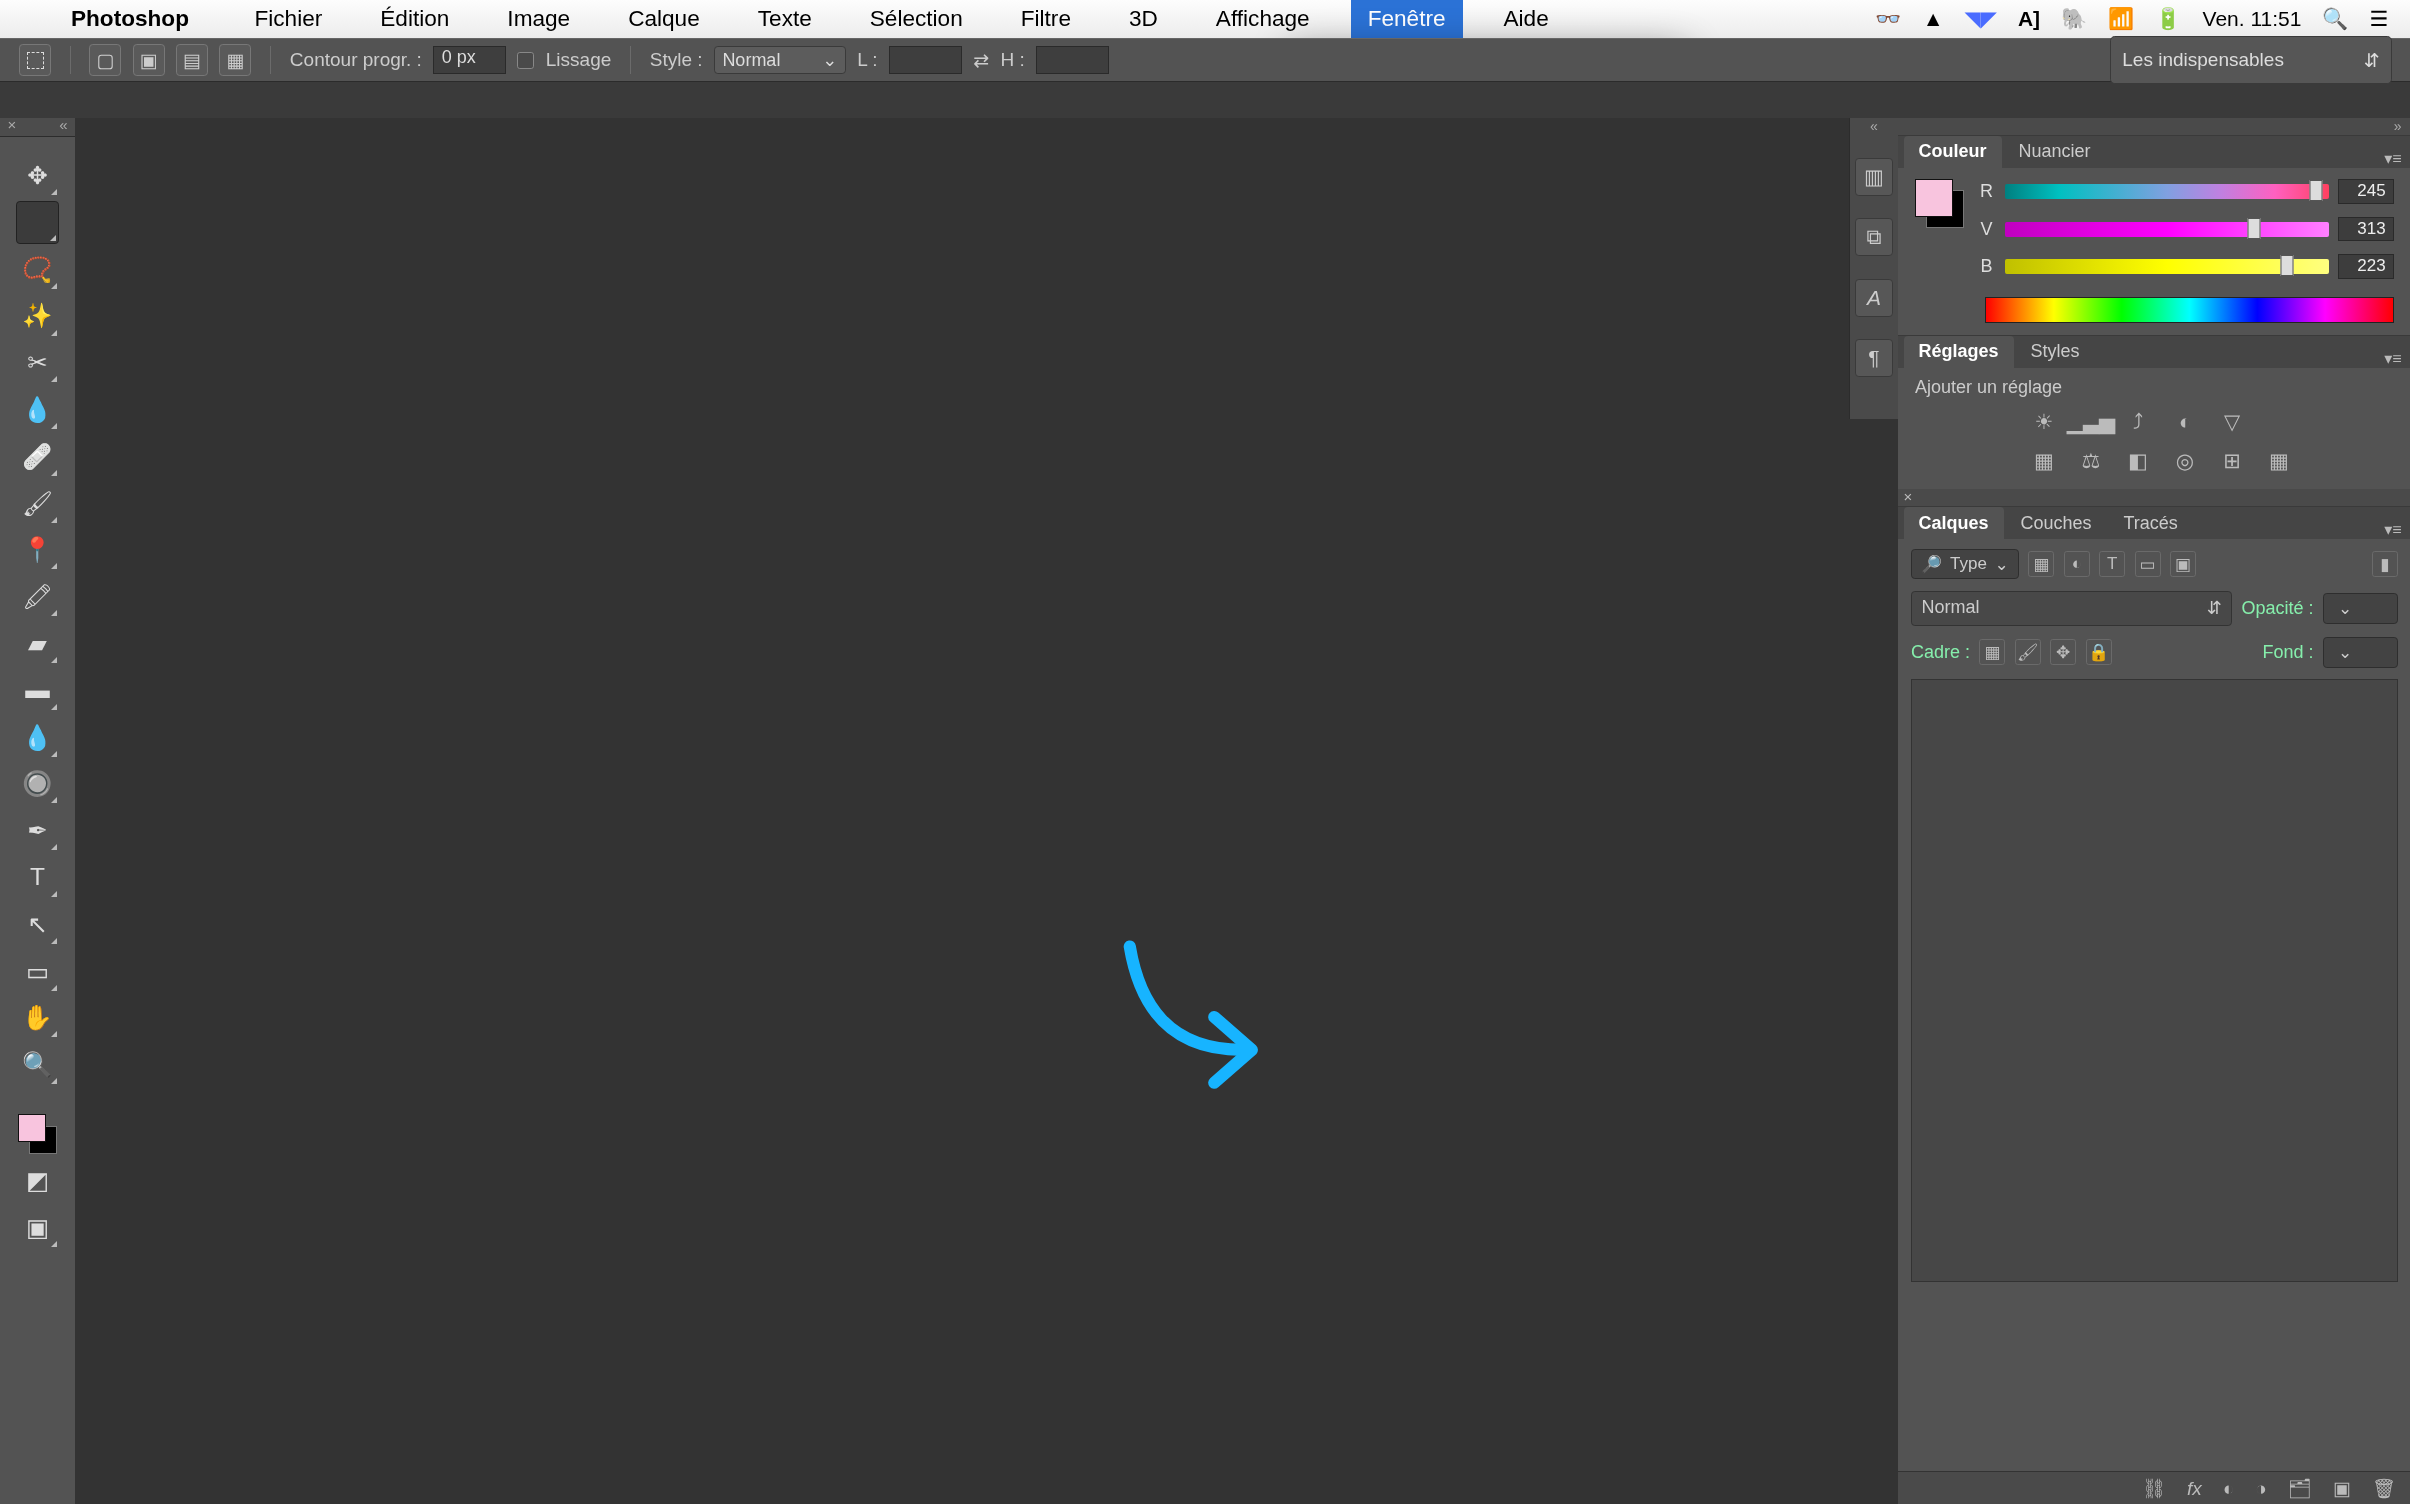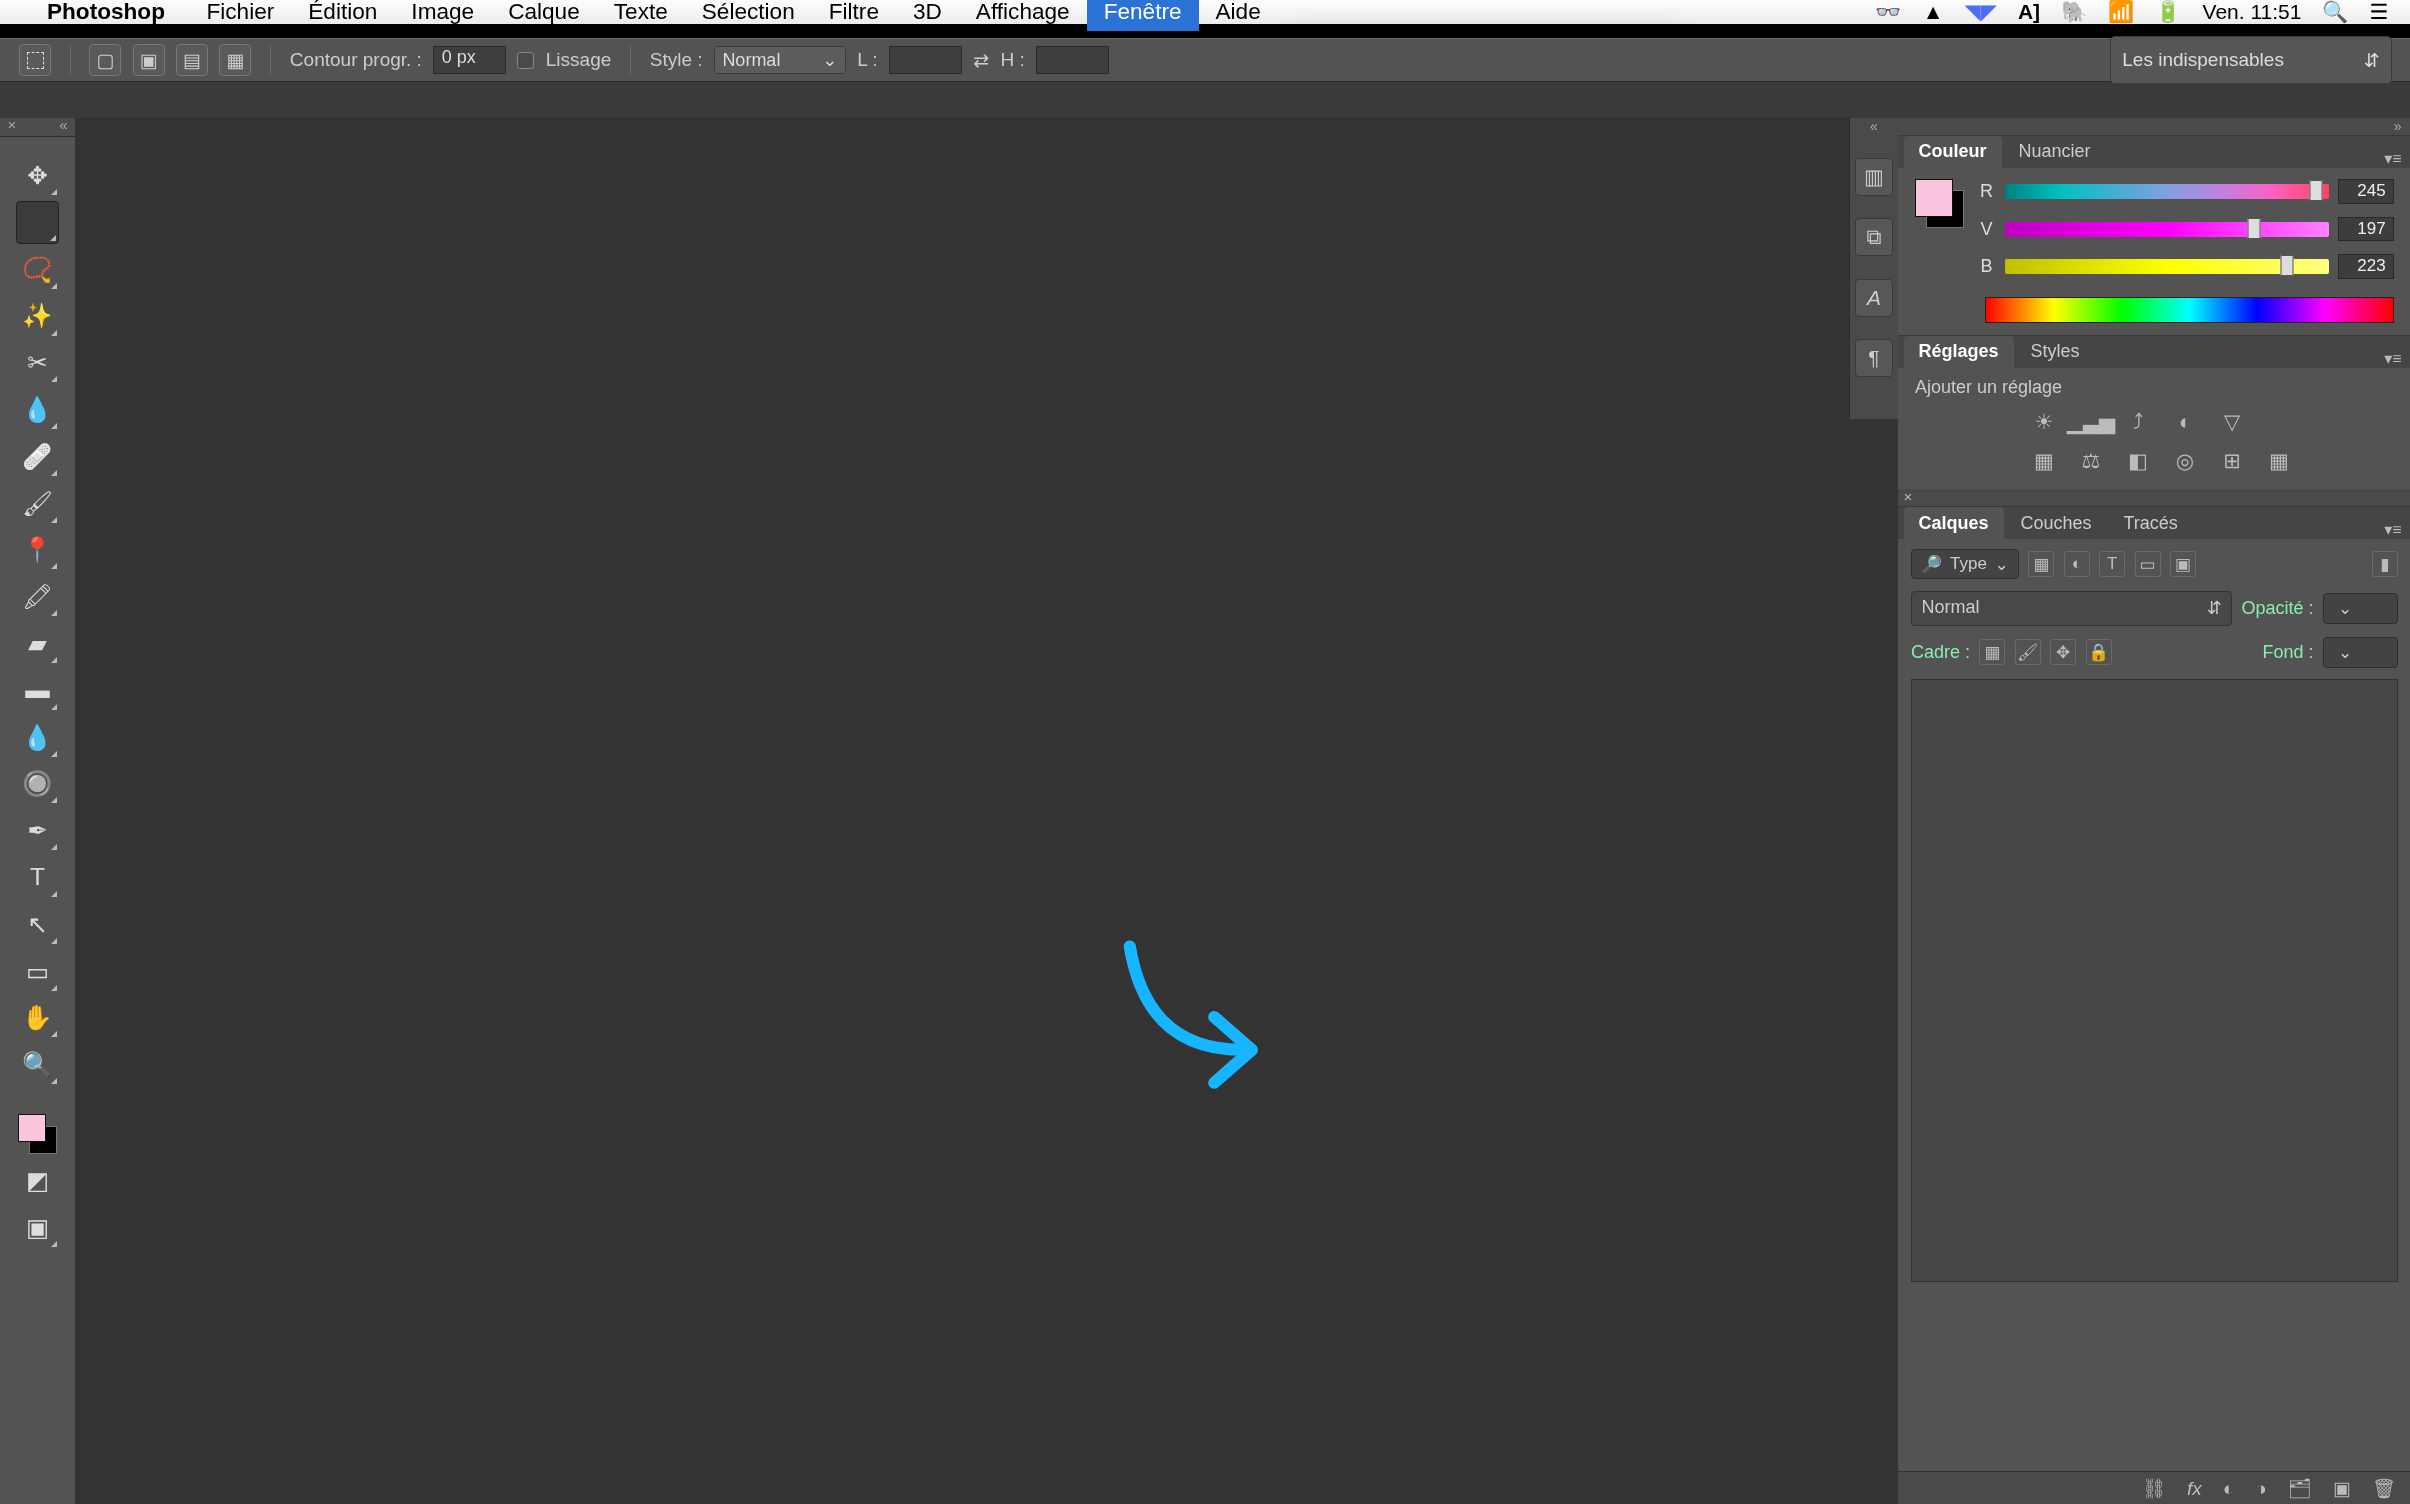--- a/index.html
+++ b/index.html
@@ -1,19 +1,19 @@
 <!DOCTYPE html>
 <html style="font-size:15px"><head>
 <meta charset="utf-8">
 <style>
 * { margin: 0; padding: 0; box-sizing: border-box; font-family: -apple-system, "Helvetica Neue", Arial, sans-serif; }
 body { background: #000; width: 2411px; height: 1505px; position: relative; overflow: hidden; }
 
 
-.menubar { position: absolute; left: 0; right: 0; top: 0; height: 24px; background: linear-gradient(#fdfdfd,#ececec); display: flex; align-items: center; font-size: 22.6px; color: #000; }
+.menubar { position: absolute; left: 0; right: 0; top: 0; height: 38px; background: linear-gradient(#fdfdfd,#ececec); display: flex; align-items: center; font-size: 22.6px; color: #000; gap: 24px; }
 .menubar .apple { margin: 0 19px 0 28px; font-size: 26px; }
 .menubar .app-name { font-weight: 700; margin-right: 24.5px; }
 .menubar .menu-item { padding: 5.6px 17px; cursor: default; }
 .menubar .menu-item.active { background: #2b72d6; color: #ffffff; }
 .menubar .spacer { flex: 1; }
 .menubar .status-icons { display: flex; align-items: center; gap: 21px; margin-right: 22.6px; font-size: 21px; }
 .menubar .status-icons span { display: inline-block; }
 
 
 .window { position: absolute; left: 0; right: 0; top: 38px; bottom: 0; background: #3a3a3a; }
@@ -370,21 +370,21 @@
               <span class="track r">
                   <span class="thumb" style="left:96%"></span>
                 </span>
               <span class="val">245</span>
             </div>
             <div class="slider-row">
               <span class="lbl">V</span>
               <span class="track v">
                   <span class="thumb" style="left:77%"></span>
                 </span>
-              <span class="val">197</span>
+              <span class="val">313</span>
             </div>
             <div class="slider-row">
               <span class="lbl">B</span>
               <span class="track b">
                   <span class="thumb" style="left:87%"></span>
                 </span>
               <span class="val">223</span>
             </div>
           </div>
         </div>

